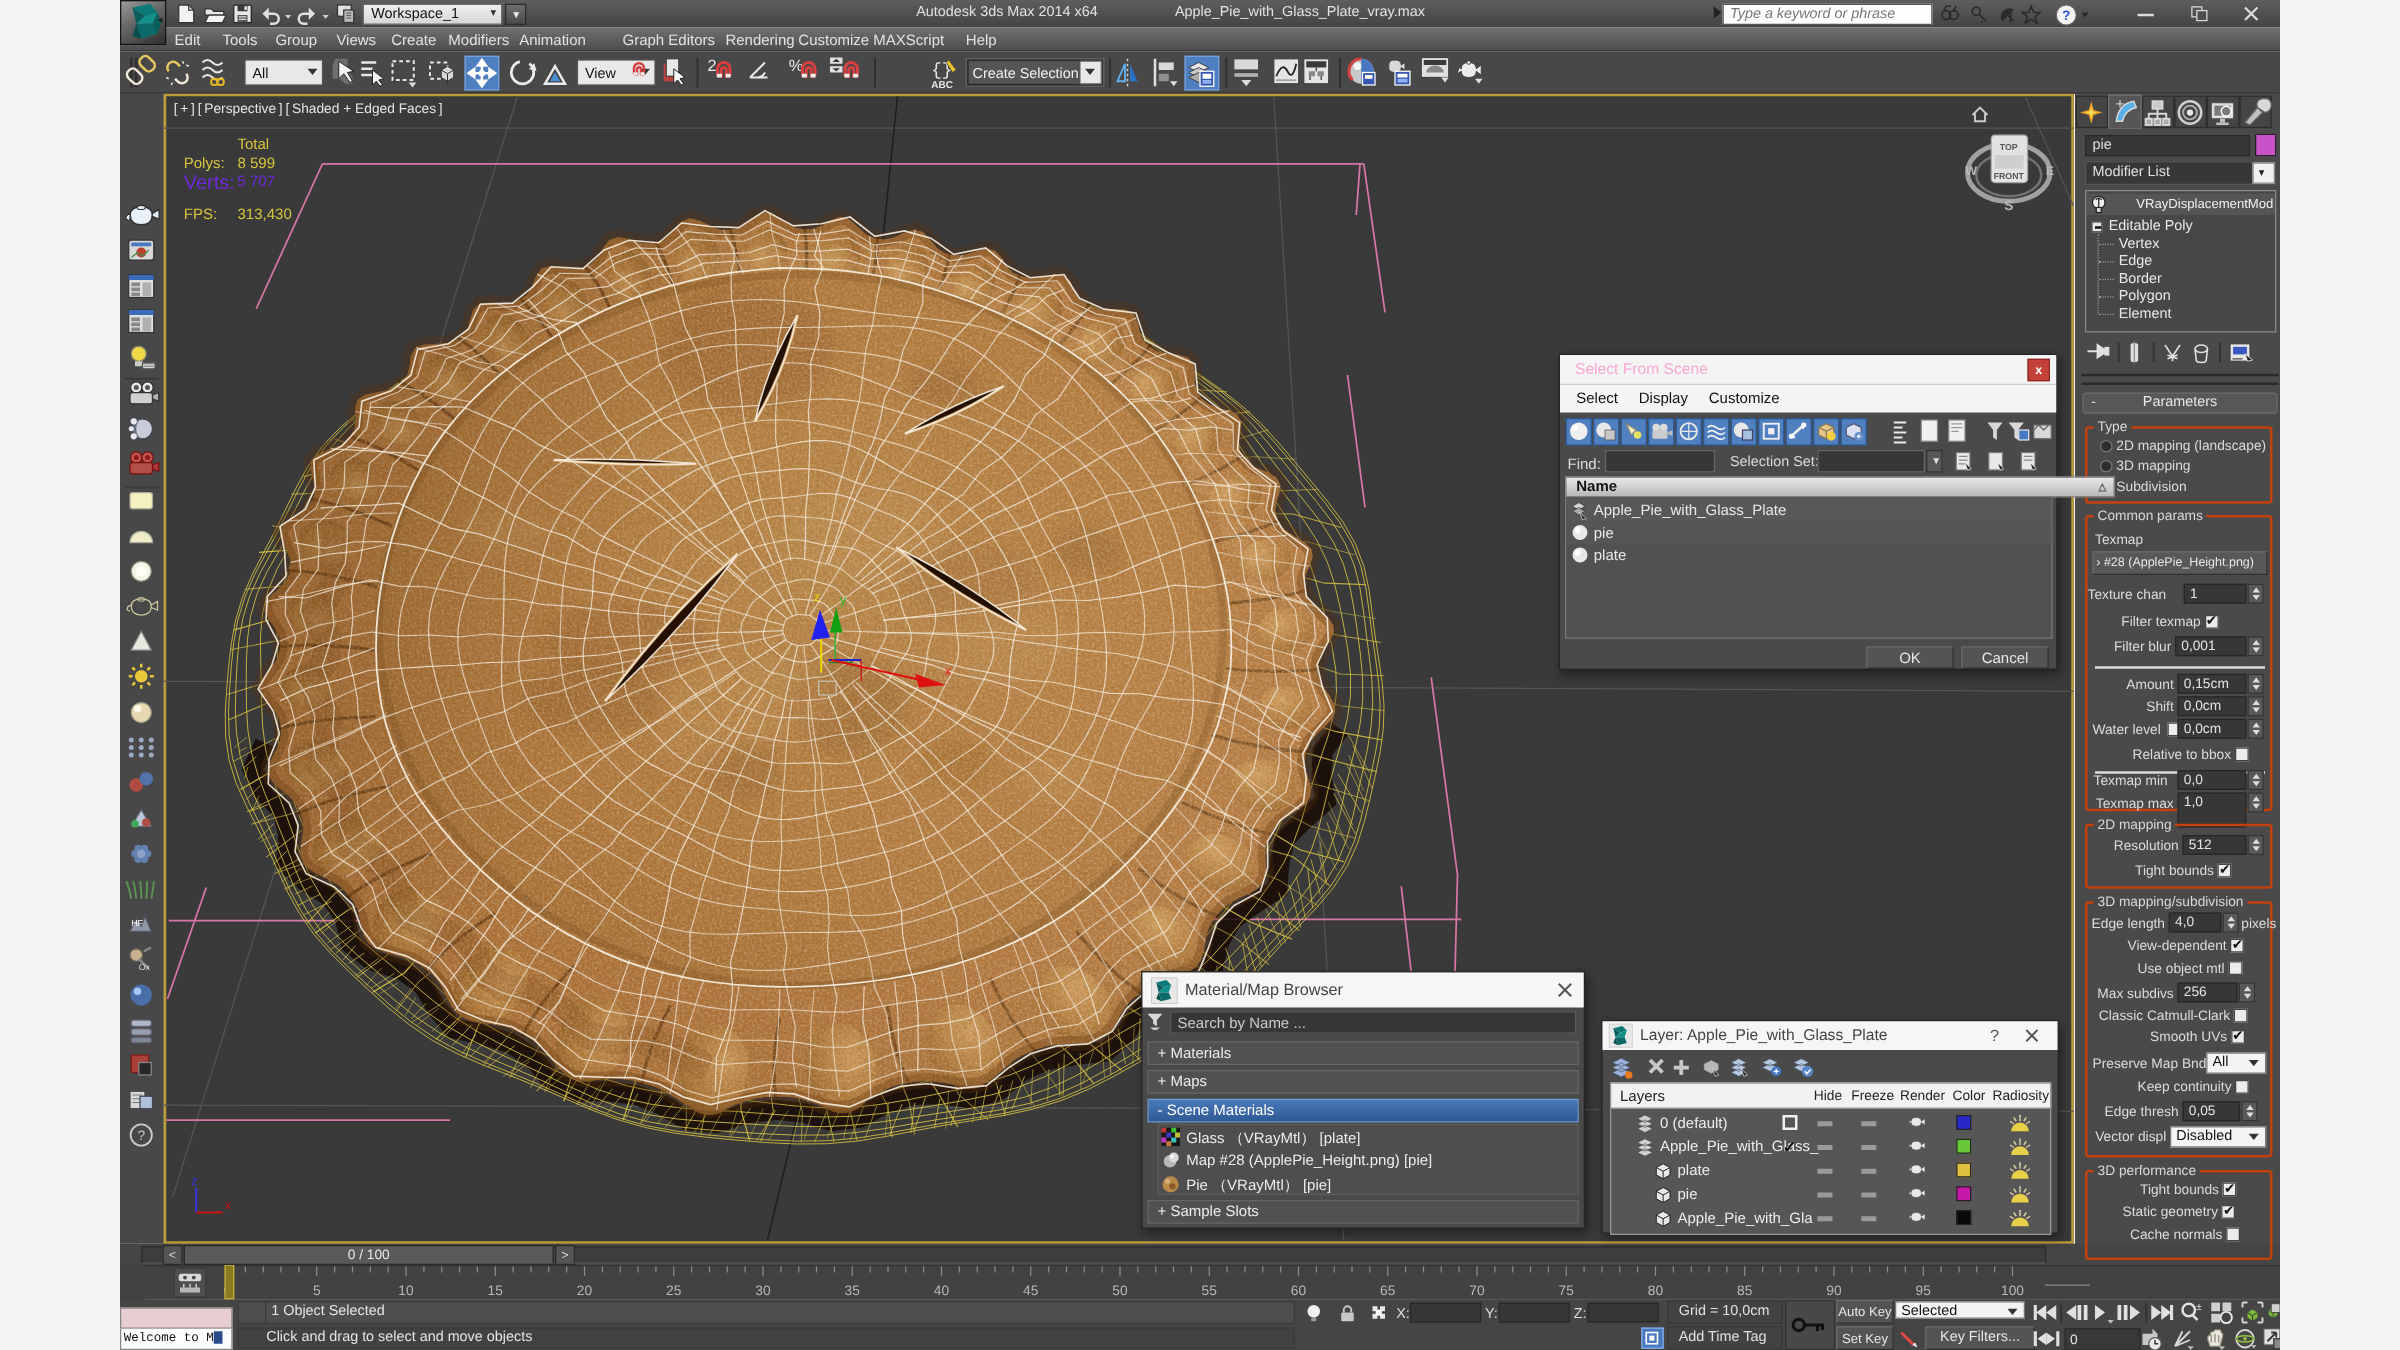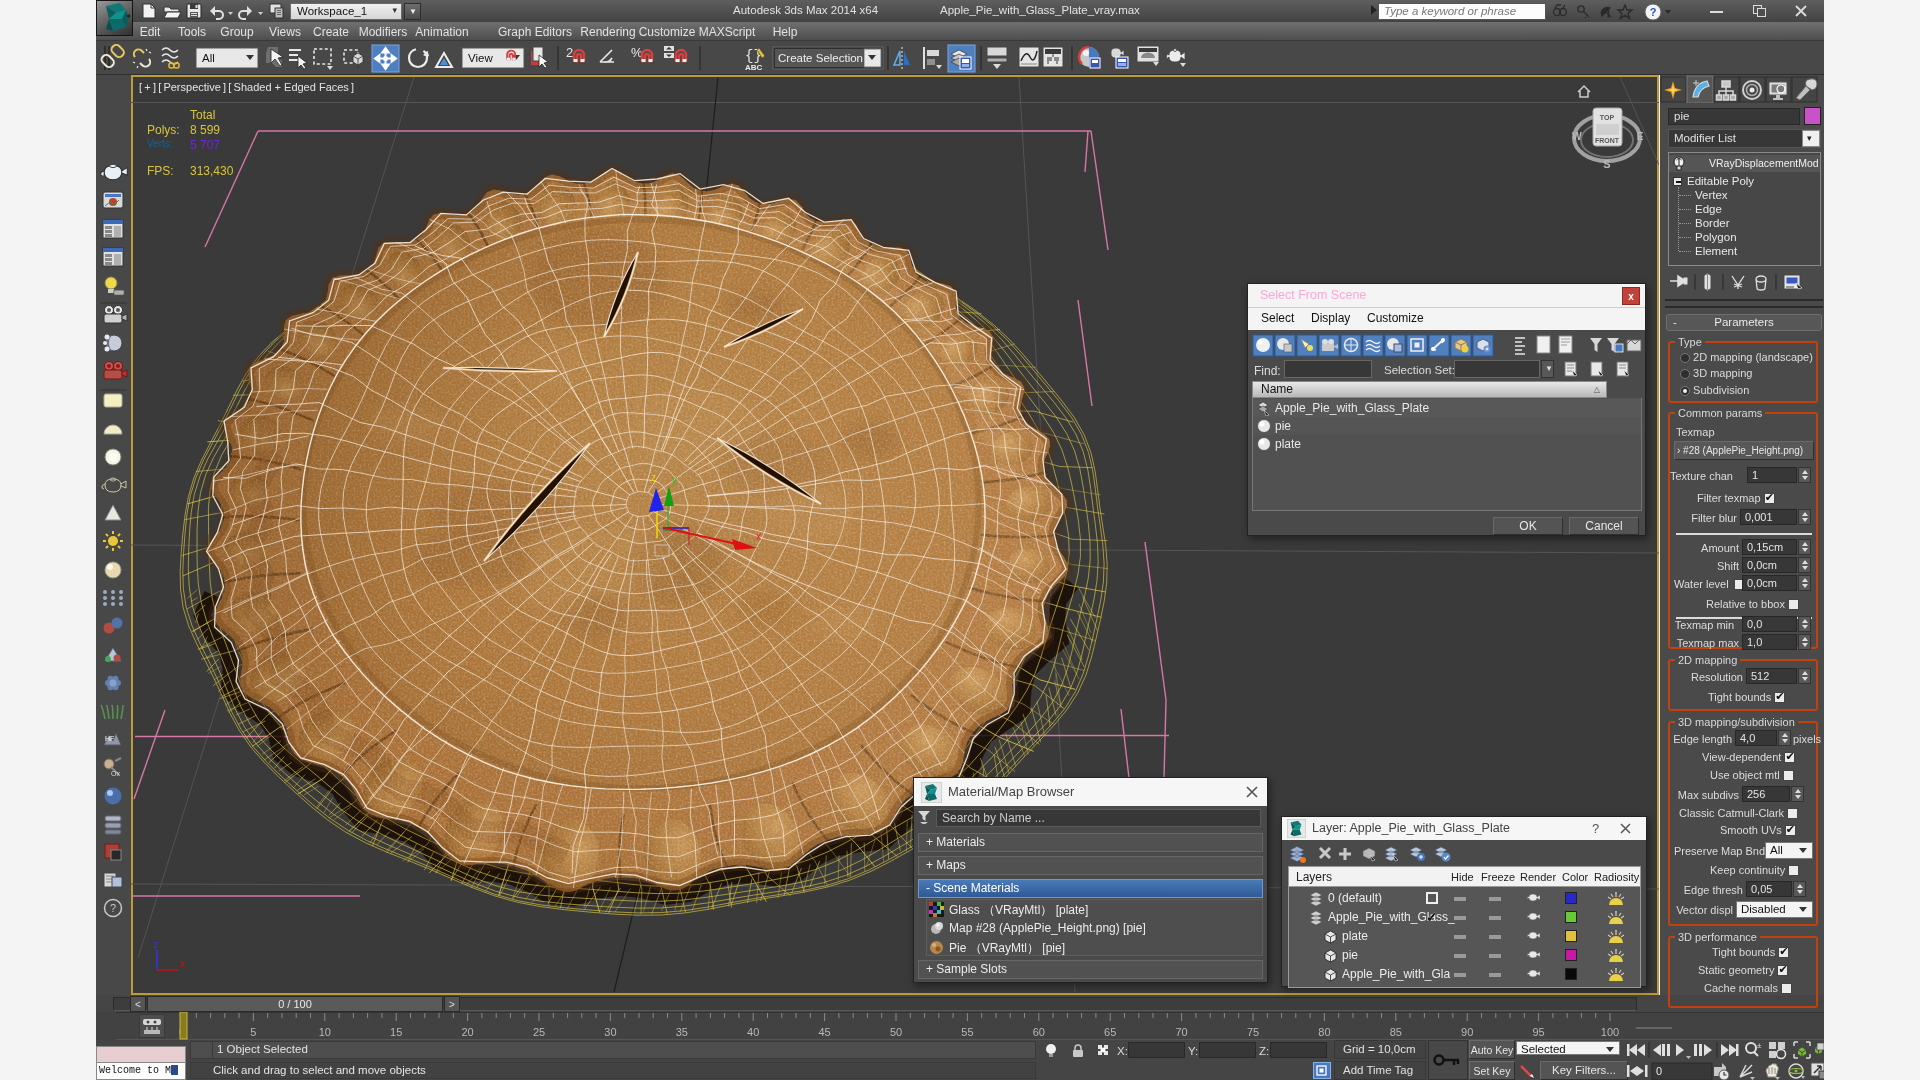--- a/index.html
+++ b/index.html
@@ -1004,21 +1004,21 @@
 <line x1="157" y1="970" x2="178" y2="970" stroke="#cc1111" stroke-width="1.5"></line>
 <text x="153" y="948" fill="#3333ee">z</text>
 <text x="180" y="967" fill="#cc1111">x</text>
 </g>
 </svg>
 
 <div class="abs" style="left:139px;top:81px;color:#e4e4e4;font-size:11px">[ + ] [ Perspective ] [ Shaded + Edged Faces ]</div>
 <div class="abs" style="color:#d8c53e;font-size:12px;left:190px;top:108px">Total</div>
 <div class="abs" style="color:#d8c53e;font-size:12px;left:147px;top:123px">Polys:</div>
 <div class="abs" style="color:#d8c53e;font-size:12px;left:190px;top:123px">8 599</div>
-<div class="abs" style="color:#0369a1;font-size:10px;left:147px;top:138px">Verts:</div>
+<div class="abs" style="color:#6d28d9;font-size:16px;left:147px;top:138px">Verts:</div>
 <div class="abs" style="color:#6d28d9;font-size:12px;left:190px;top:138px">5 707</div>
 <div class="abs" style="color:#d8c53e;font-size:12px;left:147px;top:164px">FPS:</div>
 <div class="abs" style="color:#d8c53e;font-size:12px;left:190px;top:164px">313,430</div>
 
 <svg class="abs" style="left:1660px;top:75px" width="164" height="28" viewBox="0 0 164 28">
  <rect x="0" y="0" width="164" height="28" fill="#4a4a4a"></rect>
  <rect x="1" y="2" width="25" height="25" fill="#454545" stroke="#2e2e2e"></rect>
  <rect x="27" y="1" width="26" height="27" fill="#565656" stroke="#777" stroke-width="1"></rect>
  <rect x="54" y="2" width="25" height="25" fill="#454545" stroke="#2e2e2e"></rect>
  <rect x="80" y="2" width="25" height="25" fill="#454545" stroke="#2e2e2e"></rect>
@@ -1140,21 +1140,21 @@
     <div class="sb" style="left:128px;top:143px;height:16px"></div>
   <div class="prow" style="left:4px;top:164px">Water level <span class="chk" style="margin-left:2px"></span></div>
   <div class="spin" style="left:72px;top:161px;width:55px;height:16px">0,0cm</div>
     <div class="sb" style="left:128px;top:161px;height:16px"></div>
   <div class="prow" style="left:36px;top:184px">Relative to bbox <span class="chk"></span></div>
   <div class="abs" style="left:6px;top:203px;width:136px;height:2px;background:#fff;opacity:0.8"></div>
   <div class="prow" style="left:0;top:205px;width:69px;text-align:center">Texmap min</div>
   <div class="spin" style="left:72px;top:202px;width:55px;height:16px">0,0</div>
     <div class="sb" style="left:128px;top:202px;height:16px"></div>
   <div class="prow" style="left:0;top:223px;width:69px;text-align:right">Texmap max</div>
-  <div class="spin" style="left:72px;top:220px;width:55px;height:16px">1,0</div>
+  <div class="spin" style="left:72px;top:220px;width:55px;height:28px">1,0</div>
     <div class="sb" style="left:128px;top:220px;height:16px"></div>
 </div>
 
 <div class="gbox" style="left:1668px;top:659px;width:150px;height:52px">
   <div class="glabel">2D mapping</div>
   <div class="prow" style="left:0;top:10px;width:73px;text-align:right">Resolution</div>
   <div class="spin" style="left:76px;top:7px;width:51px;height:16px">512</div>
     <div class="sb" style="left:128px;top:7px;height:16px"></div>
   <div class="prow" style="left:38px;top:30px">Tight bounds <span class="chk on"></span></div>
 </div>
@@ -1561,21 +1561,21 @@
         <rect x="1" y="2" width="11" height="14" fill="#e8e8e8" stroke="#777"></rect>
         <path d="M8 10 l5 5 -3 1 Z" fill="#222" stroke="#fff" stroke-width="0.5"></path>
       </g>
     <g transform="translate(52,0)">
         <rect x="1" y="2" width="11" height="14" fill="#e8e8e8" stroke="#777"></rect>
         <path d="M3 5 h7 M3 8 h7" stroke="#888" stroke-width="1"></path>
         <path d="M8 10 l5 5 -3 1 Z" fill="#222" stroke="#fff" stroke-width="0.5"></path>
       </g>
   </svg>
 
-  <div class="abs" style="left:4px;top:97px;width:355px;height:17px;background:linear-gradient(#e8e8e8,#b8b8b8);border:1px solid #888;color:#111;font-size:12px;font-weight:normal;padding:0 0 0 8px">Name<span style="position:absolute;right:6px;top:3px;font-size:8px;color:#555">△</span></div>
+  <div class="abs" style="left:4px;top:97px;width:440px;height:17px;background:linear-gradient(#e8e8e8,#b8b8b8);border:1px solid #888;color:#111;font-size:12px;font-weight:bold;padding:0 0 0 8px">Name<span style="position:absolute;right:6px;top:3px;font-size:8px;color:#555">△</span></div>
 
   <div class="abs" style="left:4px;top:114px;width:390px;height:113px;background:#515151;border:1px solid #777;border-top:none">
     <div class="abs" style="left:0;top:1px;width:388px;height:18px;background:#585858"></div>
     <svg class="abs" style="left:3px;top:2px" width="16" height="16">
         <path d="M2 5 l5 -3 5 3 -5 3 Z" fill="#d8d8d8" stroke="#333" stroke-width="0.6"></path>
         <path d="M2 9 l5 -3 5 3 -5 3 Z" fill="#a8a8a8" stroke="#333" stroke-width="0.6"></path>
         <path d="M8 10 l5 5 -3 1 Z" fill="#222" stroke="#fff" stroke-width="0.5"></path>
       </svg>
     <div class="abs" style="left:22px;top:3px;color:#e8e8e8;font-size:12px">Apple_Pie_with_Glass_Plate</div>
     <div class="abs" style="left:0;top:19px;width:388px;height:18px;background:#555"></div>

